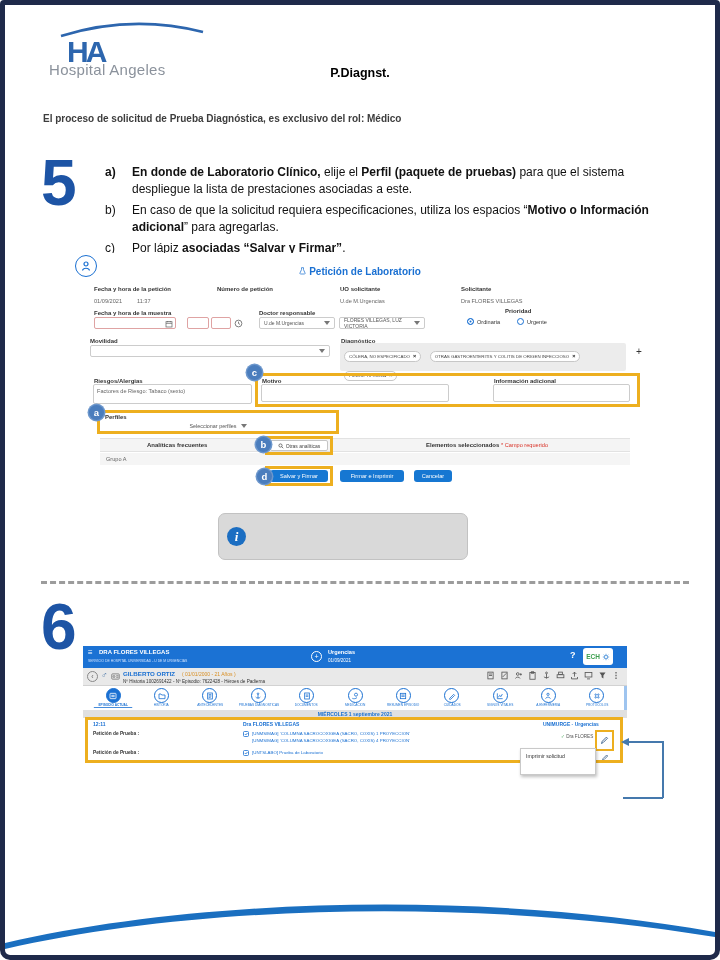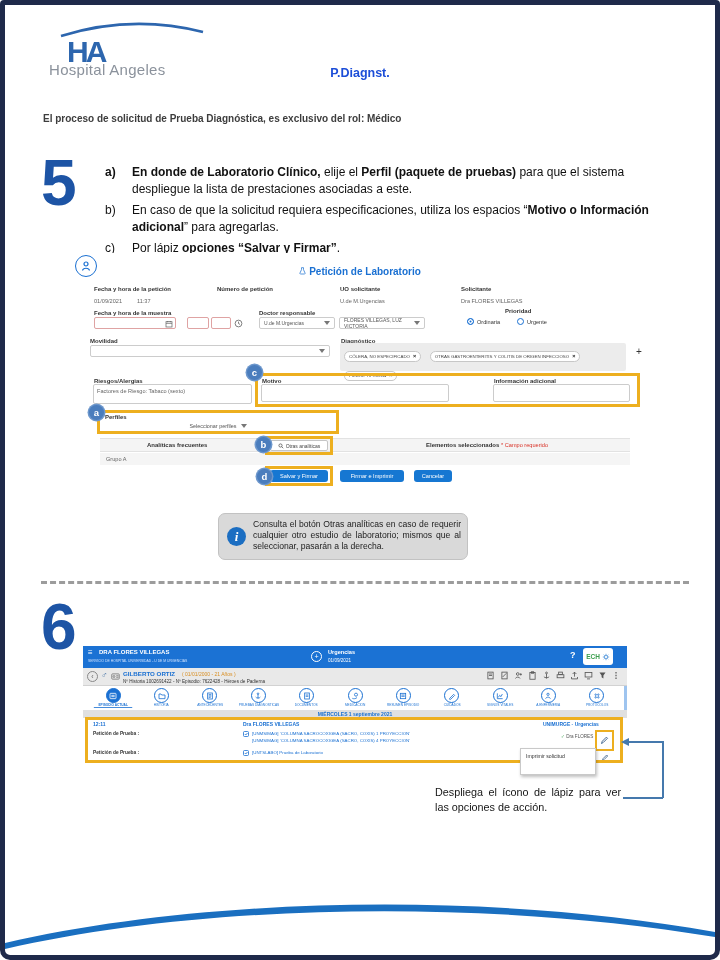--- a/index.html
+++ b/index.html
@@ -4,21 +4,21 @@
 <style>
   html,body{margin:0;padding:0;background:#fff}
   *{box-sizing:border-box}
   .page{position:relative;width:720px;height:960px;background:#fff;border:5px solid #1f2a4a;
         border-radius:4px 4px 10px 10px;overflow:hidden;font-family:"Liberation Sans",sans-serif;color:#222}
   .abs{position:absolute}
   .b{font-weight:bold}
   
   .brand-ha{font-size:30px;font-weight:bold;color:#2d66ae;letter-spacing:-3px;line-height:1}
   .brand-sub{font-size:15px;color:#8b929c;letter-spacing:.3px}
-  .doc-title{width:100%;text-align:center;font-size:12.5px;font-weight:bold;color:#1d4ed8}
+  .doc-title{width:100%;text-align:center;font-size:12.5px;font-weight:bold;color:#000000}
   .intro{font-size:10px;font-weight:bold;color:#3d3d3d}
   .stepnum{font-size:64px;font-weight:bold;color:#1d54a5;line-height:.95}
   .steplist{width:576px;font-size:12px;color:#111;line-height:1.38}
   .stepitem{display:flex;margin-bottom:5px}
   .marker{width:27px;flex:none}
   
   .shot1{left:62px;top:248px;width:586px;height:246px;background:#fff}
   .fl{font-size:6px;font-weight:bold;color:#333;white-space:nowrap}
   .fv{font-size:5.6px;color:#666;white-space:nowrap}
   .inp{background:#fff;border:1px solid #ccc;border-radius:2px}
@@ -93,21 +93,21 @@
     <div class="stepitem">
       <span class="marker b">a)</span>
       <span><span class="b">En donde de Laboratorio Clínico,</span><span> elije el </span><span class="b">Perfil (paquete de pruebas)</span><span> para que el sistema despliegue la lista de prestaciones asociadas a este.</span></span>
     </div>
     <div class="stepitem">
       <span class="marker">b)</span>
       <span><span>En caso de que la solicitud requiera especificaciones, utiliza los espacios “</span><span class="b">Motivo o Información adicional</span><span>” para agregarlas.</span></span>
     </div>
     <div class="stepitem">
       <span class="marker">c)</span>
-      <span><span>Por lápiz </span><span class="b">opciones “Salvar y Firmar”</span><span>.</span></span>
+      <span><span>Por lápiz </span><span class="b">asociadas “Salvar y Firmar”</span><span>.</span></span>
     </div>
   </div>
 
   <div class="abs shot1">
     <div class="abs" style="left:8px;top:2px;width:22px;height:22px;border:1.5px solid #1a70d2;border-radius:50%;display:flex;align-items:center;justify-content:center">
       <svg width="12" height="12" viewBox="0 0 12 12" fill="none" stroke="#1a70d2" stroke-width="1.2">
         <circle cx="6" cy="4" r="2"></circle>
           <path d="M2.5 10.5c.6-3 6.4-3 7 0"></path>
       </svg>
     </div>
@@ -225,21 +225,20 @@
 
     <div class="hl" style="left:198px;top:213px;width:68px;height:20px"></div>
     <div class="badge" style="left:190px;top:216px">d</div>
     <div class="abs btn" style="left:203px;top:217px;width:58px;height:12px">Salvar y Firmar</div>
     <div class="abs btn" style="left:273px;top:217px;width:64px;height:12px">Firmar e Imprimir</div>
     <div class="abs btn" style="left:347px;top:217px;width:38px;height:12px">Cancelar</div>
   </div>
 
   <div class="abs note">
     <div class="note-i">i</div>
-    <div class="note-t">Consulta el botón Otras analíticas en caso de requerir cualquier otro estudio de laboratorio; mismos que al seleccionar, pasarán a la derecha.</div>
   </div>
 
   <div class="abs divider"></div>
 
   <div class="abs stepnum" style="left:36px;top:592px">6</div>
 
   <div class="abs shot2">
 
     <div class="topbar">
       <span class="abs" style="left:5px;top:2px;font-size:8px">≡</span>
@@ -447,18 +446,17 @@
     <div class="dropdown">
       <span>Imprimir solicitud</span>
     </div>
   </div>
 
   <div class="arrowhead" style="left:612px;top:733px"></div>
   <div class="conn" style="left:620px;top:736px;width:38px;height:1.6px"></div>
   <div class="conn" style="left:657px;top:736px;width:1.6px;height:57px"></div>
   <div class="conn" style="left:618px;top:792px;width:40px;height:1.6px"></div>
 
-  <div class="abs caption">Despliega el ícono de lápiz para ver las opciones de acción.</div>
 
   <svg class="abs" style="left:0;bottom:0" width="710" height="78" viewBox="0 0 710 78">
     <path d="M0 72 C200 26 480 22 710 60 L710 55 C480 14 200 20 0 66 Z" fill="#1a6fc0"></path>
   </svg>
 </div>
 
 </body></html>

